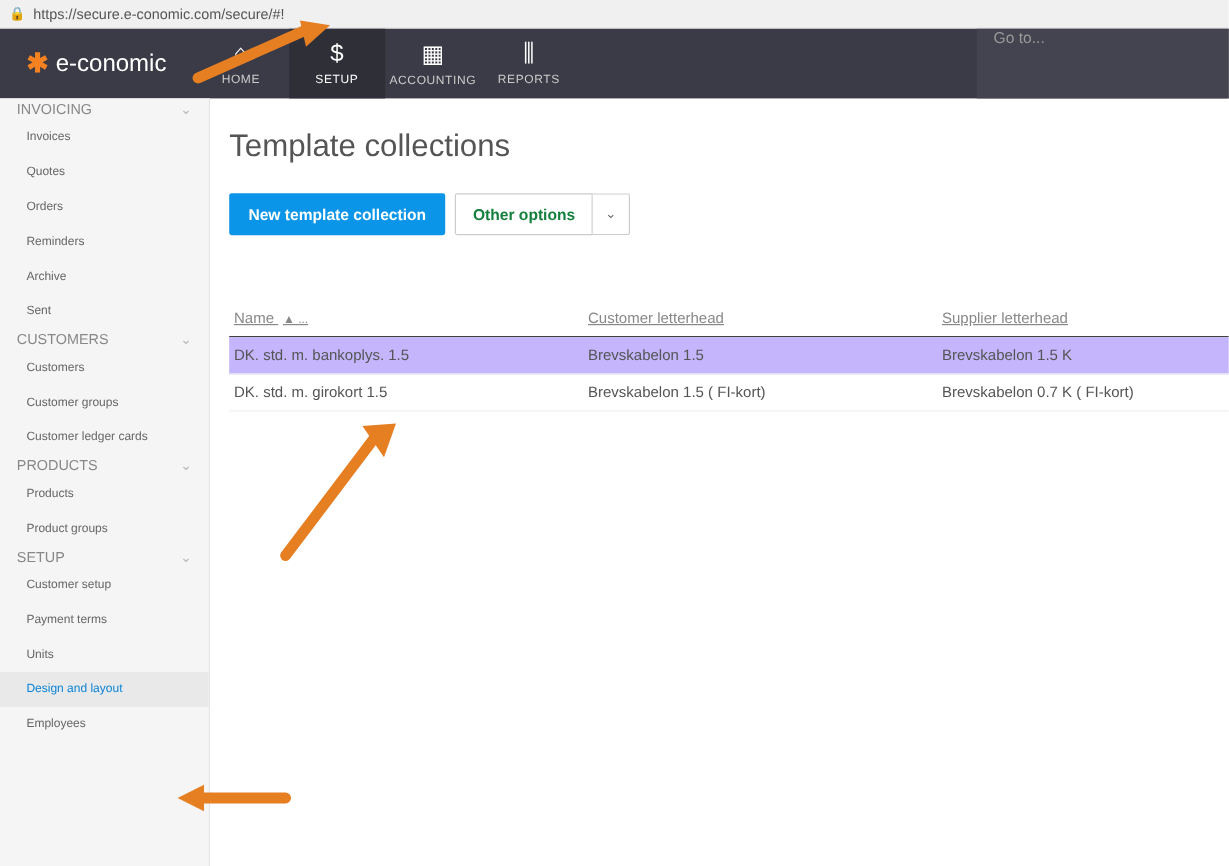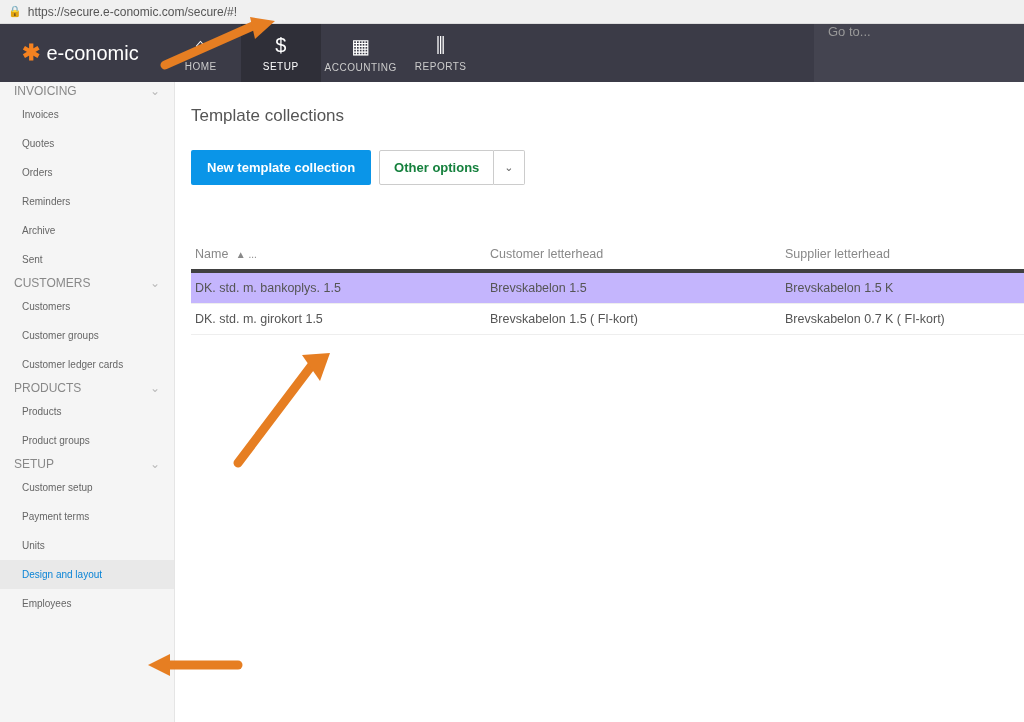--- a/index.html
+++ b/index.html
@@ -18,29 +18,29 @@
 .nav-item .label { letter-spacing:0.5px; }
 .search-box { margin-left:auto; width:210px; background:#444450; display:flex; padding:0 14px; color:#999; font-size:13px; }
 
 .sidebar { position:absolute; top:82px; left:0; width:175px; bottom:0; background:#f5f5f5; border-right:1px solid #e5e5e5; overflow-y:auto; }
 .side-group-hd { display:flex; align-items:center; justify-content:space-between; padding:2px 14px; font-size:12px; color:#888; cursor:pointer; }
 .side-group-hd .chev { font-size:12px; color:#bbb; }
 .side-item { padding:9px 14px 9px 22px; font-size:10px; color:#666; cursor:pointer; }
 .side-item.active { background:#e9e9e9; color:#0a84d6; }
 
 .main { position:absolute; top:82px; left:175px; right:0; bottom:0; padding:24px 0 0 16px; }
-.page-title { font-size:17px; font-weight:300; color:#555; margin-bottom:24px; }
+.page-title { font-size:26px; font-weight:300; color:#555; margin-bottom:24px; }
 .action-row { display:flex; gap:8px; margin-bottom:54px; }
 .btn-primary { background:#0a95e8; color:#fff; border:none; padding:7px 16px; font-size:13px; font-weight:600; border-radius:2px; cursor:pointer; }
 .btn-group { display:flex; }
 .btn-sec { background:#fff; border:1px solid #ccc; padding:9px 14px; font-size:13px; font-weight:600; color:#15803d; cursor:pointer; border-radius:2px 0 0 2px; }
 .btn-caret { background:#fff; border:1px solid #ccc; border-left:none; padding:9px 10px; font-size:11px; color:#666; cursor:pointer; border-radius:0 2px 2px 0; }
 
 .table { width:100%; }
-.table-hd { display:flex; padding:8px 4px; color:#888; font-size:12.5px; border-bottom:4px solid #404040; }
+.table-hd { display:flex; padding:8px 4px; color:#888; font-size:12.5px; border-bottom:1px solid #404040;text-decoration:underline; }
 .table-row { display:flex; padding:8px 4px; font-size:12.5px; color:#555; border-bottom:1px solid #eee; }
 .table-row.hl { background:#c4b5fd; }
 .col-name { width:295px; }
 .col-cust { width:295px; }
 .col-supp { flex:1; }
 .sort-ind { font-size:10px; margin-left:4px; }
 
 .arrow { position:absolute; pointer-events:none; }
 </style>
 </head>

